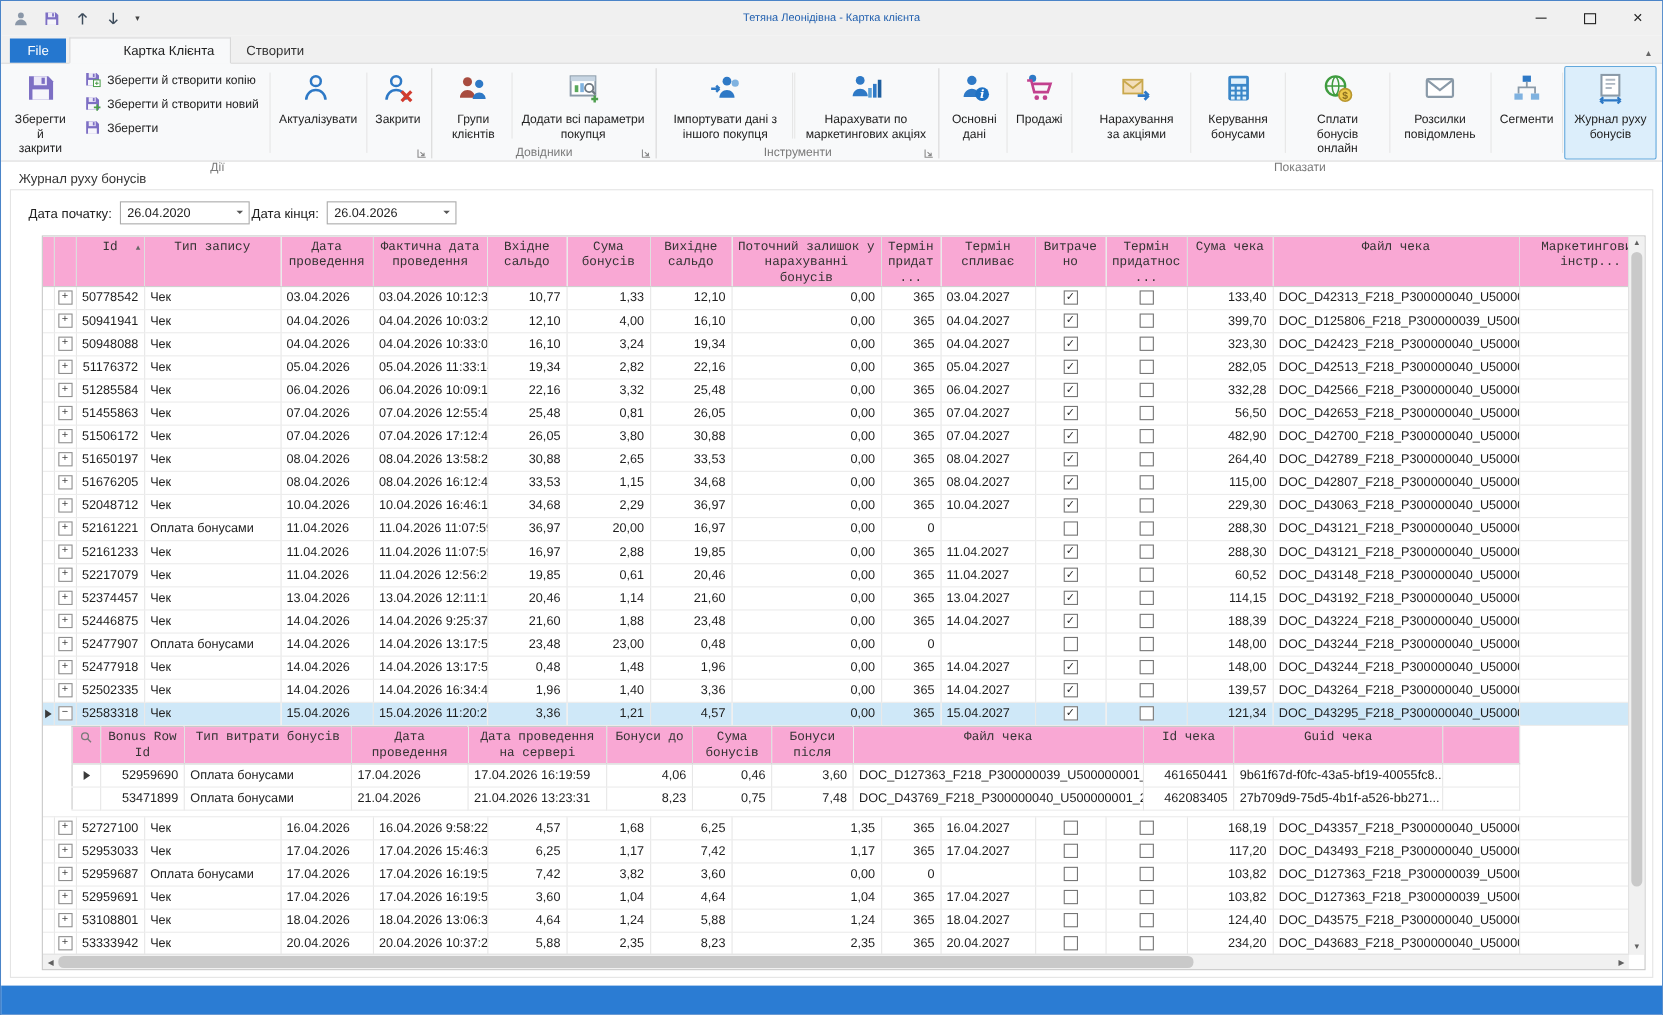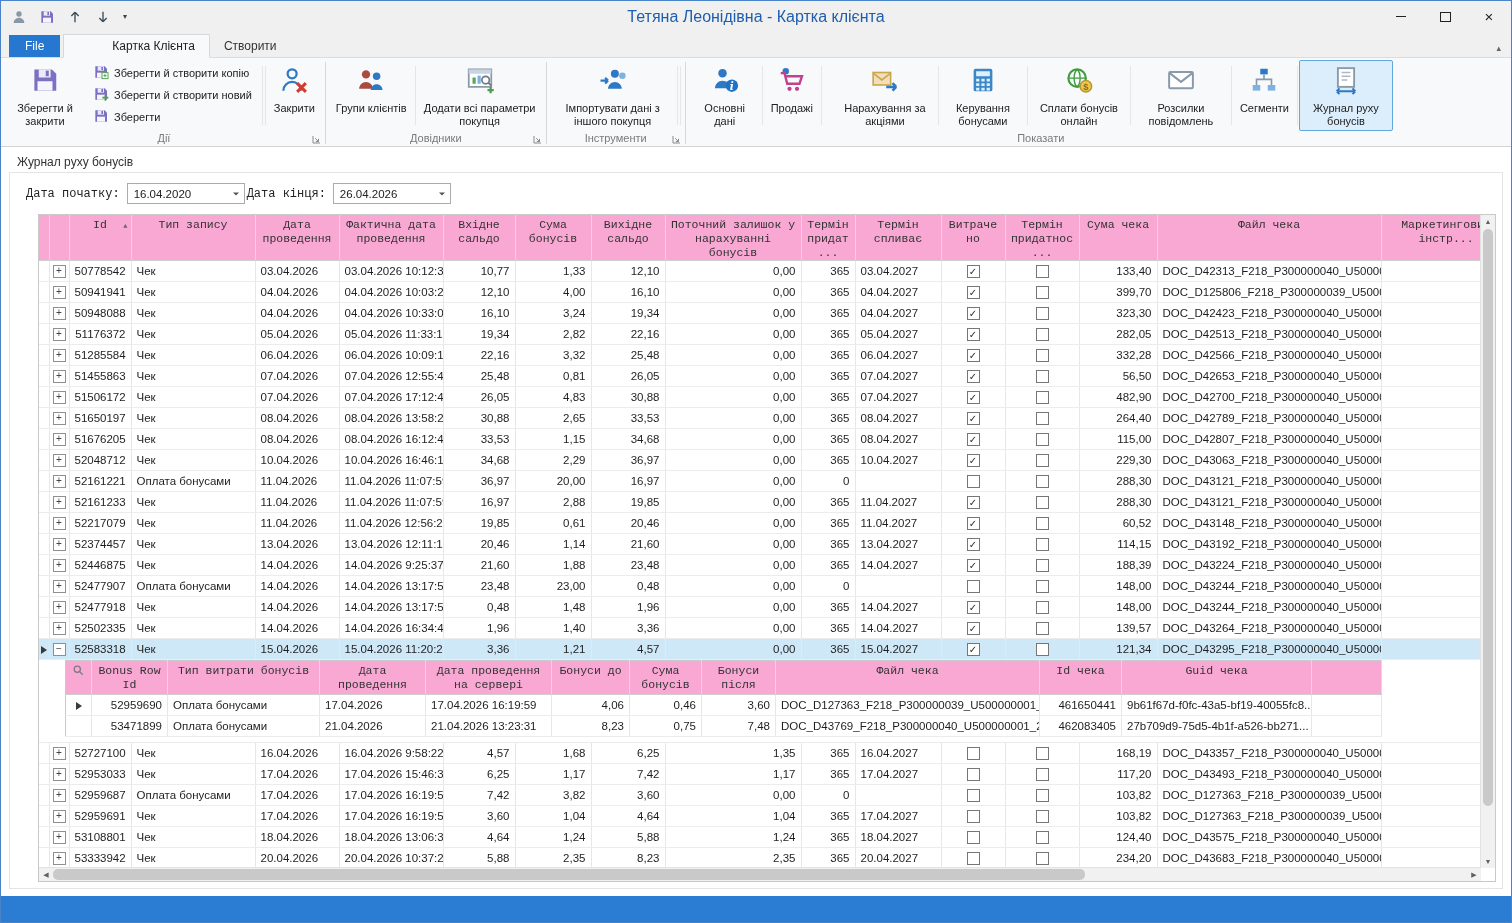--- a/index.html
+++ b/index.html
@@ -4,21 +4,21 @@
 <style>
   html,body{margin:0;padding:0;background:#cfd6dd;font-family:"Liberation Sans",sans-serif;}
   .window{width:1512px;height:923px;box-sizing:border-box;border:1px solid #4a84c8;background:#fff;display:flex;flex-direction:column;overflow:hidden;position:relative;}
 
   
   .titlebar{height:31px;flex:0 0 31px;background:#f0f0f0;display:flex;align-items:center;position:relative;}
   .qat{display:flex;align-items:center;gap:12px;padding-left:10px;z-index:2;}
   .qat .qic{width:16px;height:16px;display:inline-flex;}
   .qat .qic svg{width:16px;height:16px;}
   .qat .caret{font-size:8px;color:#444;}
-  .win-title{position:absolute;left:0;right:0;text-align:center;font-size:16px;color:#1f5eae;pointer-events:none;}
+  .win-title{position:absolute;left:0;right:0;text-align:center;font-size:10px;color:#1f5eae;pointer-events:none;}
   .winbtns{margin-left:auto;display:flex;z-index:2;}
   .wbtn{width:44px;height:30px;display:flex;align-items:center;justify-content:center;color:#222;}
   .wbtn .mini{width:10px;height:1px;background:#222;}
   .wbtn .maxi{width:9px;height:8px;border:1px solid #222;}
   .wbtn.close{font-size:15px;}
 
   
   .tabrow{height:25px;flex:0 0 25px;background:#f0f0f0;display:flex;align-items:flex-end;padding-left:8px;border-bottom:1px solid #dcdcdc;position:relative;}
   .tab{padding:4px 14px 4px 14px;font-size:12px;color:#333;}
   .tab.filetab{background:#2577cf;color:#fff;margin-right:3px;padding:4px 16px;}
@@ -41,21 +41,21 @@
   .w58{max-width:58px;} .w64{max-width:64px;align-items:center;} .w70{max-width:70px;} .w72{max-width:72px;} .w80{max-width:80px;}
   .w84{max-width:84px;} .w86{max-width:86px;} .w90{max-width:90px;padding-left:16px;} .w112{max-width:112px;} .w126{max-width:126px;}
   .rstack{display:flex;flex-direction:column;justify-content:flex-start;gap:2px;padding:3px 4px;}
   .rsmall{display:flex;align-items:center;gap:5px;height:20px;padding:0 5px;font-size:11px;color:#222;white-space:nowrap;}
 
   
   .content{flex:1;display:flex;flex-direction:column;padding:6px 8px 7px 8px;background:#fff;overflow:hidden;}
   .gb-label{font-size:12px;color:#333;margin:2px 0 3px 8px;}
   .groupbox{flex:1;border:1px solid #e4e4e4;display:flex;flex-direction:column;padding:8px 6px 6px 6px;overflow:hidden;}
   .filters{display:flex;align-items:center;font-size:12px;color:#222;margin:2px 0 10px 10px;}
-  .flabel{margin-right:7px;font-family:Liberation Mono, monospace;}
+  .flabel{margin-right:7px;}
   .flabel.f2{margin-left:2px;}
   .combo{width:118px;height:21px;box-sizing:border-box;border:1px solid #ababab;background:#fff;display:flex;align-items:center;font-size:11.5px;padding-left:6px;}
   .combo .arr{margin-left:auto;width:16px;text-align:center;}
   .combo .arr svg{width:8px;height:8px;}
 
   .gridarea{flex:1;position:relative;border:1px solid #c9c9c9;margin-left:22px;overflow:hidden;}
   .gclip{position:absolute;top:0;left:0;right:14px;bottom:13px;overflow:hidden;}
 
   
   .grid{border-collapse:collapse;table-layout:fixed;font-family:"Liberation Sans",sans-serif;}
@@ -181,20 +181,27 @@
             <span class="ric-sm"><svg viewBox="0 0 24 24">
                   <path d="M3.5 3.5h14L21 7v13.5H3.5z" fill="#7d6fc4"></path>
                   <rect x="7" y="3.5" width="9.5" height="6.5" fill="#ece9f8"></rect>
                   <rect x="12.6" y="4.5" width="2.4" height="4.5" fill="#7d6fc4"></rect>
                   <rect x="6" y="13" width="12" height="7.5" fill="#f6f5fb"></rect>
                 </svg></span>
             <span>Зберегти</span>
           </div>
         </div>
         <div class="rsepi"></div>
+        <div class="rbig">
+          <span class="ric-lg"><svg viewBox="0 0 24 24">
+                <circle cx="10.5" cy="7" r="3.6" fill="none" stroke="#2e79c6" stroke-width="1.8"></circle>
+                <path d="M3.5 20.5c0-3.9 3.1-7 7-7s7 3.1 7 7" fill="none" stroke="#2e79c6" stroke-width="1.8"></path>
+              </svg></span>
+          <span class="rlabel">Актуалізувати</span>
+        </div>
         <div class="rsepi"></div>
         <div class="rbig">
           <span class="ric-lg"><svg viewBox="0 0 24 24">
                 <circle cx="10.5" cy="7" r="3.6" fill="none" stroke="#2e79c6" stroke-width="1.8"></circle>
                 <path d="M3.5 20.5c0-3.9 3.1-7 7-7s7 3.1 7 7" fill="none" stroke="#2e79c6" stroke-width="1.8"></path>
                 <path d="M14.5 14.5l7 7M21.5 14.5l-7 7" stroke="#d23b2e" stroke-width="2.4"></path>
               </svg></span>
           <span class="rlabel">Закрити</span>
         </div>
       </div>
@@ -251,20 +258,30 @@
           <span class="ric-lg"><svg viewBox="0 0 24 24">
                 <circle cx="13.5" cy="7" r="3.2" fill="#2e79c6"></circle>
                 <path d="M8 19c0-3 2.5-5.5 5.5-5.5S19 16 19 19z" fill="#2e79c6"></path>
                 <circle cx="19.5" cy="8.5" r="2.6" fill="#7fb2e0"></circle>
                 <path d="M2 12.5h6M8 12.5l-2.3-2.3M8 12.5l-2.3 2.3" stroke="#2e79c6" stroke-width="1.8" fill="none"></path>
               </svg></span>
           <span class="rlabel">Імпортувати дані з іншого покупця</span>
         </div>
         <div class="rsepi"></div>
         <div class="rsepi"></div>
+        <div class="rbig w126">
+          <span class="ric-lg"><svg viewBox="0 0 24 24">
+                <circle cx="8" cy="6.5" r="3.2" fill="#2e79c6"></circle>
+                <path d="M2.5 18c0-3 2.5-5.5 5.5-5.5s5.5 2.5 5.5 5.5z" fill="#2e79c6"></path>
+                <rect x="13.8" y="12" width="2.6" height="7" fill="#5aa0d8"></rect>
+                <rect x="17.3" y="9" width="2.6" height="10" fill="#2e79c6"></rect>
+                <rect x="20.8" y="6" width="2.6" height="13" fill="#1f5f9e"></rect>
+              </svg></span>
+          <span class="rlabel">Нарахувати по маркетингових акціях</span>
+        </div>
       </div>
       <div class="rgl">Інструменти</div>
       <span class="launcher">
           <svg viewBox="0 0 9 9">
             <path d="M1 1v7h7" fill="none" stroke="#8a8a8a"></path>
             <path d="M3.2 3.2L6.5 6.5M6.5 3.8v2.7H3.8" fill="none" stroke="#8a8a8a"></path>
           </svg>
         </span>
     </div>
 
@@ -361,21 +378,21 @@
     </div>
 
   </div>
 
   <div class="content">
     <div class="gb-label">Журнал руху бонусів</div>
     <div class="groupbox">
       <div class="filters">
         <span class="flabel">Дата початку:</span>
         <div class="combo">
-          <span>16.04.2020</span>
+          <span>26.04.2020</span>
           <span class="arr"><svg viewBox="0 0 8 8">
                 <path d="M1 2.5l3 3 3-3z" fill="#555"></path>
               </svg></span>
         </div>
         <span class="flabel f2">Дата кінця:</span>
         <div class="combo">
           <span>26.04.2026</span>
           <span class="arr"><svg viewBox="0 0 8 8">
                 <path d="M1 2.5l3 3 3-3z" fill="#555"></path>
               </svg></span>
@@ -540,21 +557,21 @@
                   <td class="c"></td>
                 </tr>
                 <tr>
                   <td class="c c-center"></td>
                   <td class="c c-center"><span class="expbox">+</span></td>
                   <td class="c c-right">51506172</td>
                   <td class="c">Чек</td>
                   <td class="c">07.04.2026</td>
                   <td class="c">07.04.2026 17:12:47</td>
                   <td class="c c-right">26,05</td>
-                  <td class="c c-right">4,83</td>
+                  <td class="c c-right">3,80</td>
                   <td class="c c-right">30,88</td>
                   <td class="c c-right">0,00</td>
                   <td class="c c-right">365</td>
                   <td class="c">07.04.2027</td>
                   <td class="c c-center"><span class="cb">✓</span></td>
                   <td class="c c-center"><span class="cb"></span></td>
                   <td class="c c-right">482,90</td>
                   <td class="c">DOC_D42700_F218_P300000040_U50000...</td>
                   <td class="c"></td>
                 </tr>

